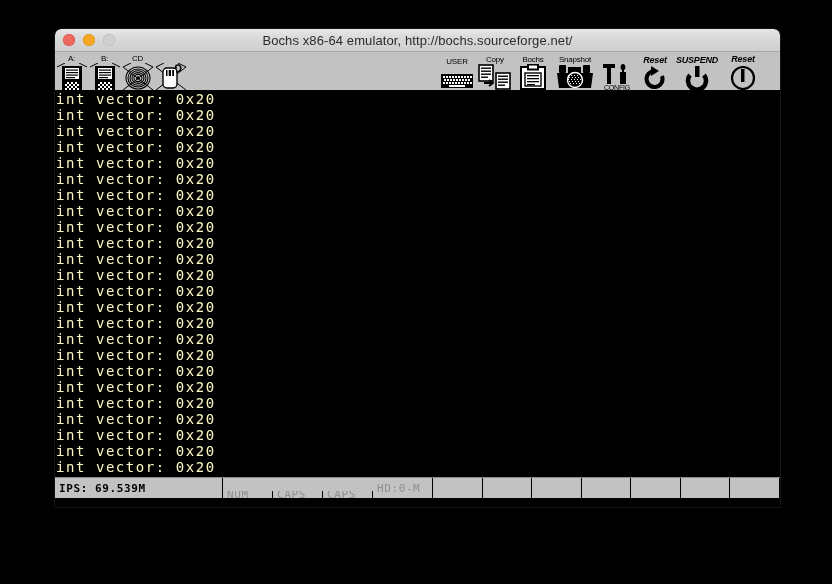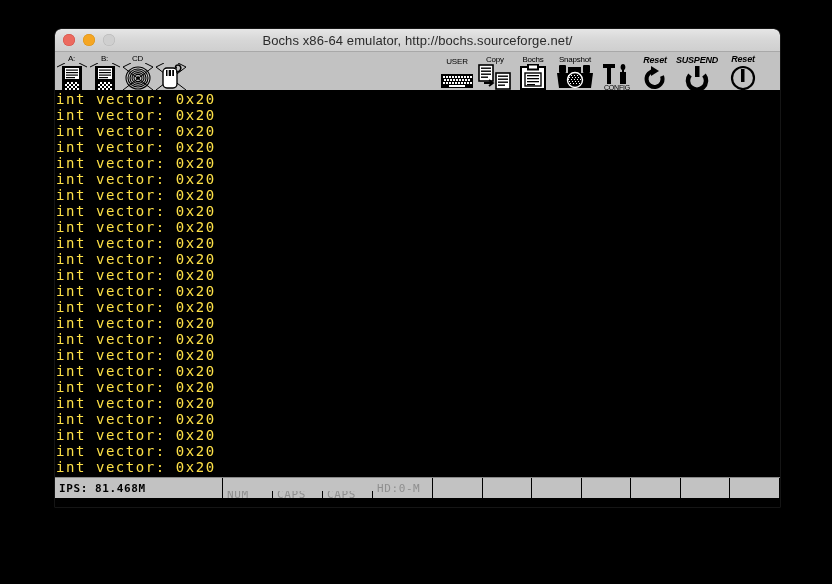--- a/index.html
+++ b/index.html
@@ -140,21 +140,21 @@
     position: relative;
     background: #000000;
     height: 386px;
     overflow: hidden;
   }
 
   .term-line {
     font-family: "DejaVu Sans Mono", "Liberation Mono", monospace;
     font-size: 14px;
     line-height: 16px;
-    color: #fde047;
+    color: #fef9c3;
     white-space: pre;
     padding-left: 1px;
     letter-spacing: 1.55px;
   }
 
   
   #statusbar {
     position: relative;
     height: 21px;
     background: #c2c2c2;
@@ -491,21 +491,21 @@
           <div class="term-line">int vector: 0x20</div>
           <div class="term-line">int vector: 0x20</div>
           <div class="term-line">int vector: 0x20</div>
           <div class="term-line">int vector: 0x20</div>
           <div class="term-line">int vector: 0x20</div>
           <div class="term-line">int vector: 0x20</div>
         </div>
     </div>
 
     <div id="statusbar">
-      <div class="sb-cell active" id="sb-ips">IPS: 81.468M</div>
+      <div class="sb-cell active" id="sb-ips">IPS: 69.539M</div>
       <div class="sb-cell inactive sb-ind">NUM</div>
       <div class="sb-cell inactive sb-ind">CAPS</div>
       <div class="sb-cell inactive sb-ind">CAPS</div>
       <div class="sb-cell inactive sb-hd">HD:0-M</div>
       <div id="sb-empty-cells" style="display:flex; flex:1 1 0; min-width:0;">
           <div class="sb-cell blank sb-pad"></div>
           <div class="sb-cell blank sb-pad"></div>
           <div class="sb-cell blank sb-pad"></div>
           <div class="sb-cell blank sb-pad"></div>
           <div class="sb-cell blank sb-pad"></div>

